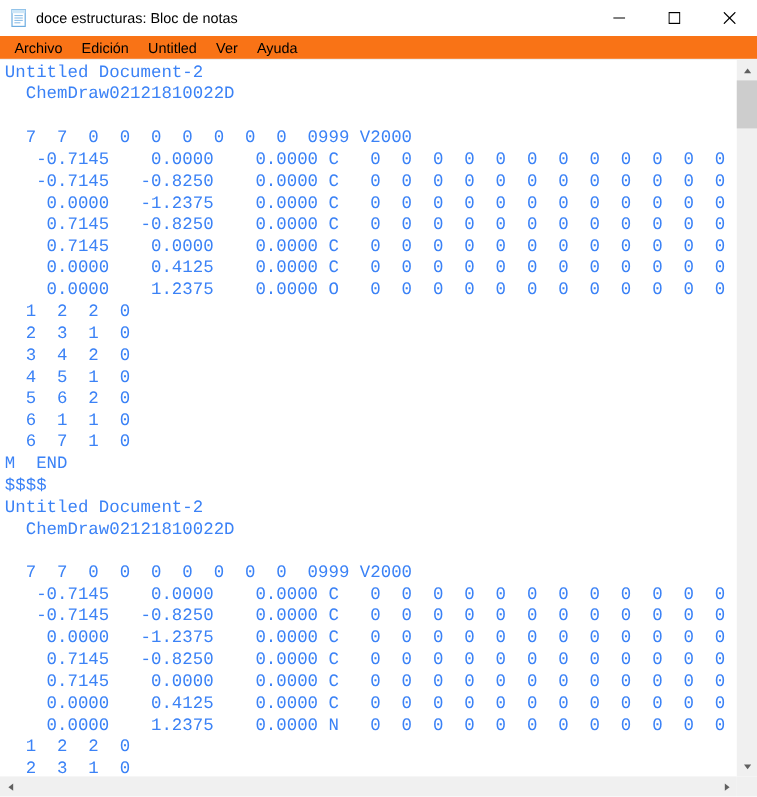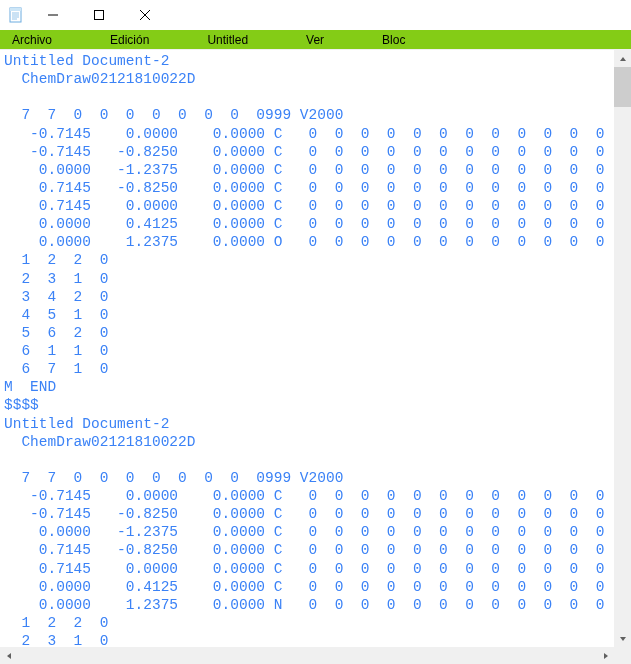--- a/index.html
+++ b/index.html
@@ -46,23 +46,22 @@
       font-family: 'Segoe MDL2 Assets', sans-serif;
       font-size: 10px;
       color: #000;
       cursor: pointer;
     }
     .menubar {
       height: 20px;
       display: flex;
       align-items: center;
       padding: 0 4px;
-      background: #84cc16;
+      background: #f97316;
       border-bottom: 1px solid #f0f0f0;
-      gap: 42px;
     }
     .menu-item {
       padding: 2px 8px;
       font-size: 12px;
       cursor: pointer;
     }
     .editor-container {
       flex: 1;
       position: relative;
       overflow: hidden;
@@ -144,20 +143,21 @@
   <span class="titlebar-icon">
     <svg width="16" height="16" viewBox="0 0 16 16">
       <rect x="2" y="1" width="11" height="14" fill="#fff" stroke="#6cace0" stroke-width="1"></rect>
       <rect x="2" y="1" width="11" height="3" fill="#cde6f7"></rect>
       <line x1="4" y1="6" x2="11" y2="6" stroke="#6cace0" stroke-width="0.7"></line>
       <line x1="4" y1="8" x2="11" y2="8" stroke="#6cace0" stroke-width="0.7"></line>
       <line x1="4" y1="10" x2="11" y2="10" stroke="#6cace0" stroke-width="0.7"></line>
       <line x1="4" y1="12" x2="9" y2="12" stroke="#6cace0" stroke-width="0.7"></line>
     </svg>
   </span>
+  <span class="titlebar-title">doce estructuras: Bloc de notas</span>
   <div class="win-controls">
     <div class="win-btn">
       <svg width="10" height="10">
           <line x1="0" y1="5" x2="10" y2="5" stroke="#000" stroke-width="1"></line>
         </svg>
     </div>
     <div class="win-btn">
       <svg width="10" height="10">
           <rect x="0.5" y="0.5" width="9" height="9" fill="none" stroke="#000" stroke-width="1"></rect>
         </svg>
@@ -169,21 +169,21 @@
         </svg>
     </div>
   </div>
 </div>
 
 <div class="menubar">
   <span class="menu-item">Archivo</span>
   <span class="menu-item">Edición</span>
   <span class="menu-item">Untitled</span>
   <span class="menu-item">Ver</span>
-  <span class="menu-item">Bloc</span>
+  <span class="menu-item">Ayuda</span>
 </div>
 
 <div class="editor-container">
   <div class="content-area">
     <div class="editor">Untitled Document-2
   ChemDraw02121810022D
 
   7  7  0  0  0  0  0  0  0  0999 V2000
    -0.7145    0.0000    0.0000 C   0  0  0  0  0  0  0  0  0  0  0  0
    -0.7145   -0.8250    0.0000 C   0  0  0  0  0  0  0  0  0  0  0  0

